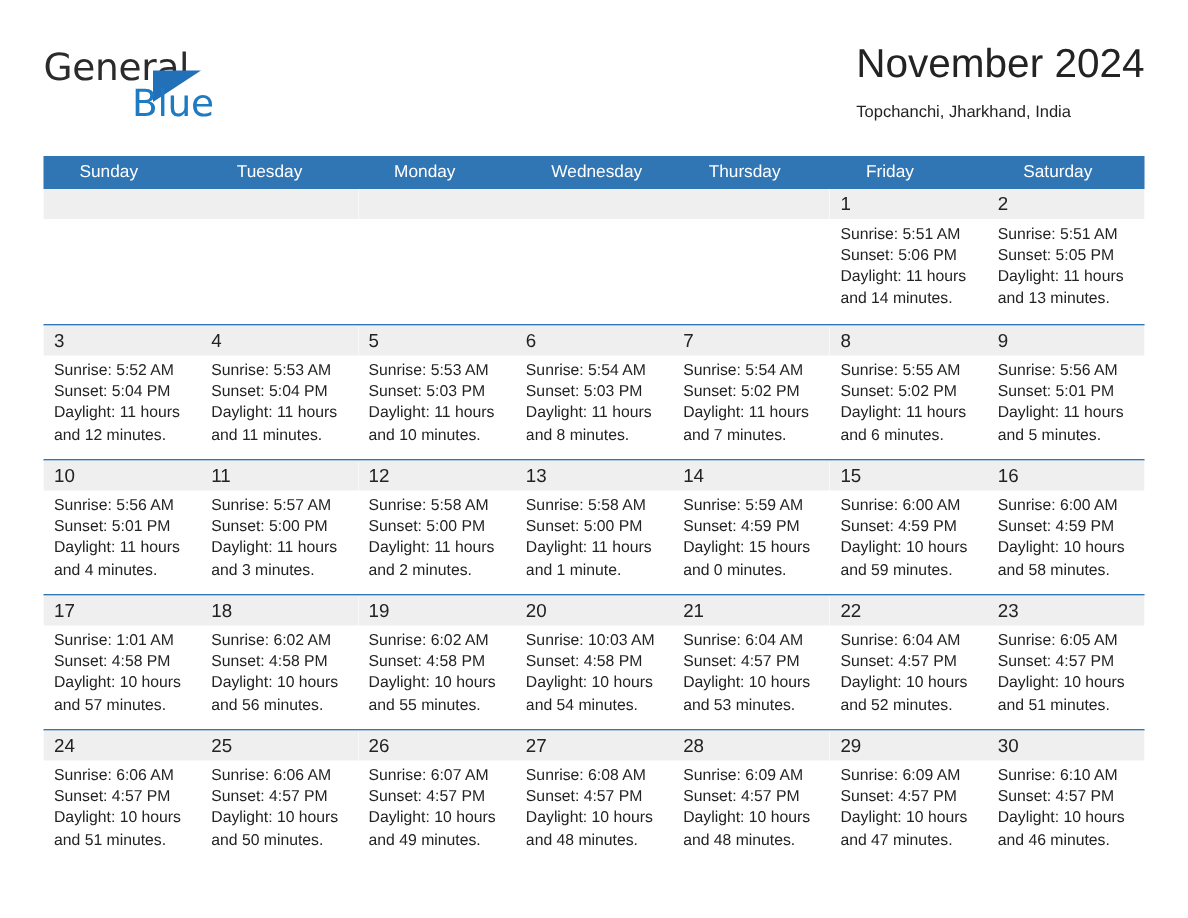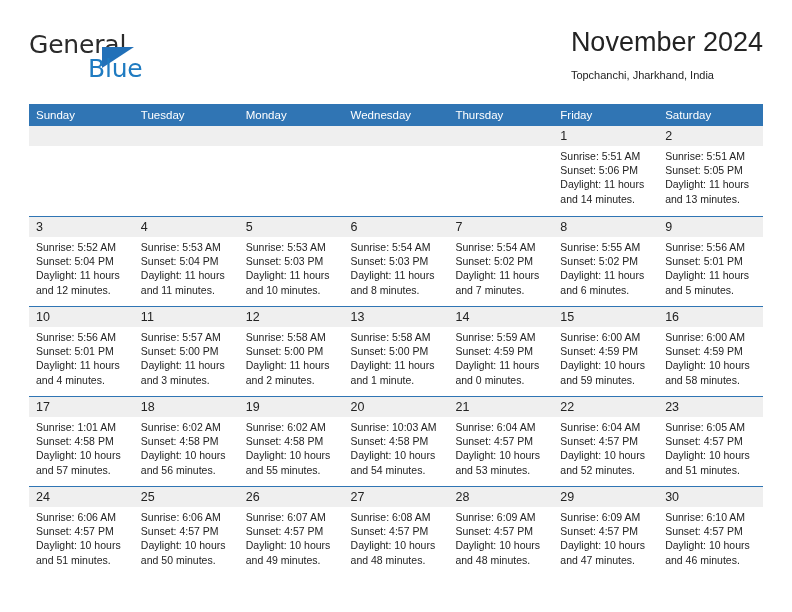--- a/index.html
+++ b/index.html
@@ -98,21 +98,21 @@
     display: flex;
     background: #3075b4;
     height: 22px;
   }
   .weekday {
     flex: 1 1 0;
     min-width: 0;
     color: #ffffff;
     font-size: 11.5px;
     line-height: 22px;
-    padding-left: 7px;
+    padding-left: 24px;
     box-sizing: border-box;
     white-space: nowrap;
     overflow: hidden;
   }
   .week-row {
     display: flex;
     height: 90px;
     border-top: 1.5px solid #3075b4;
     box-sizing: border-box;
   }
@@ -303,21 +303,21 @@
               <div>Sunrise: 5:58 AM</div>
               <div>Sunset: 5:00 PM</div>
               <div class="daylight">Daylight: 11 hours and 1 minute.</div>
             </div>
           </div>
           <div class="day-cell">
             <span class="day-num">14</span>
             <div class="day-info">
               <div>Sunrise: 5:59 AM</div>
               <div>Sunset: 4:59 PM</div>
-              <div class="daylight">Daylight: 11 hours and 0 minutes.</div>
+              <div class="daylight">Daylight: 15 hours and 0 minutes.</div>
             </div>
           </div>
           <div class="day-cell">
             <span class="day-num">15</span>
             <div class="day-info">
               <div>Sunrise: 6:00 AM</div>
               <div>Sunset: 4:59 PM</div>
               <div class="daylight">Daylight: 10 hours and 59 minutes.</div>
             </div>
           </div>

